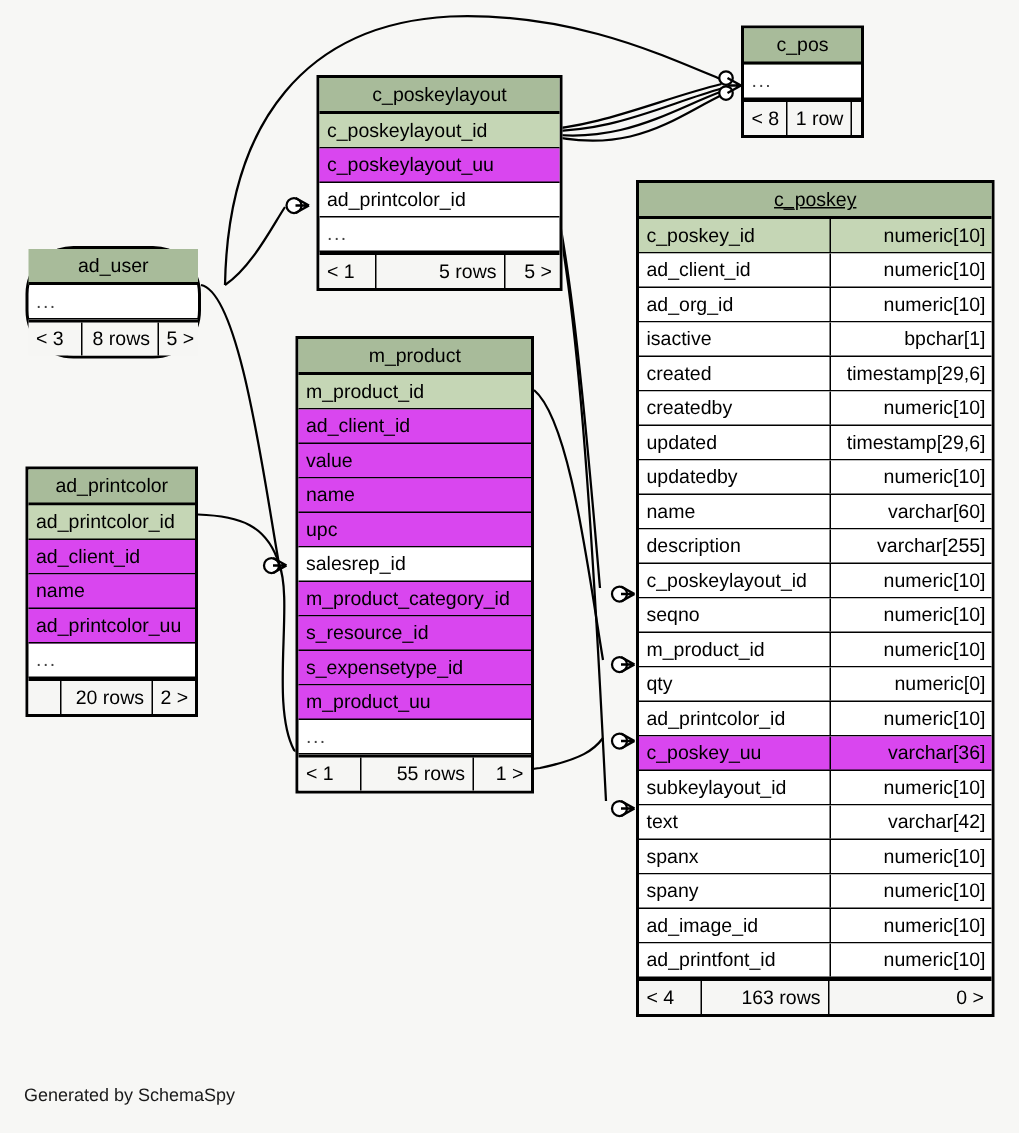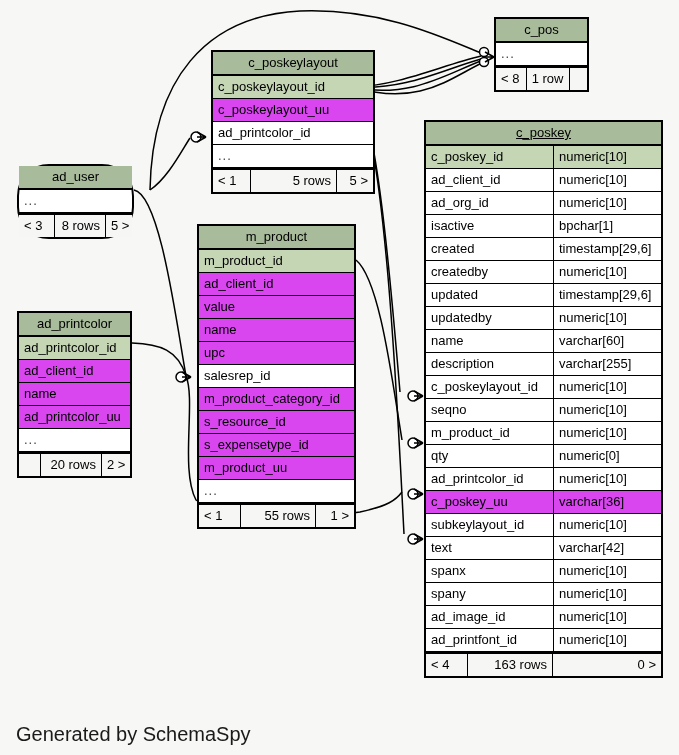--- a/index.html
+++ b/index.html
@@ -87,35 +87,35 @@
     box-sizing: border-box;
     white-space: nowrap;
     border-right: 1px solid #000;
   }
   .foot .fc:last-child { border-right: none; }
   .foot .fc.l { text-align: left; }
   .foot .fc.c { text-align: right; flex: 1 1 auto; }
   .foot .fc.r { text-align: right; }
 
   
-  #tbl-c_pos          { left: 494px; top: 17px;  width: 95px;  }
+  #tbl-c_pos          { left: 494px; top: 17px;  width: 82px;  }
   #tbl-c_poskeylayout { left: 211px; top: 50px;  width: 164px; }
   #tbl-ad_user        { left: 17px;  top: 164px; width: 117px; border-radius: 32px; }
   #tbl-ad_printcolor  { left: 17px;  top: 311px; width: 115px; }
   #tbl-m_product      { left: 197px; top: 224px; width: 159px; }
   #tbl-c_poskey       { left: 424px; top: 120px; width: 239px; }
 
-  #tbl-c_poskey .c-type { width: 108px; }
+  #tbl-c_poskey .c-type { width: 108px; text-align: right; }
   #tbl-c_poskey .hdr { font-size: 13px; text-decoration: underline; }
 
   .caption {
     position: absolute;
     left: 16px;
     top: 723px;
-    font-size: 20px;
+    font-size: 12px;
     color: #1a1a1a;
     z-index: 3;
     text-align: center;
   }
 </style>
 </head>
 <body>
 
 <div id="canvas">
 

